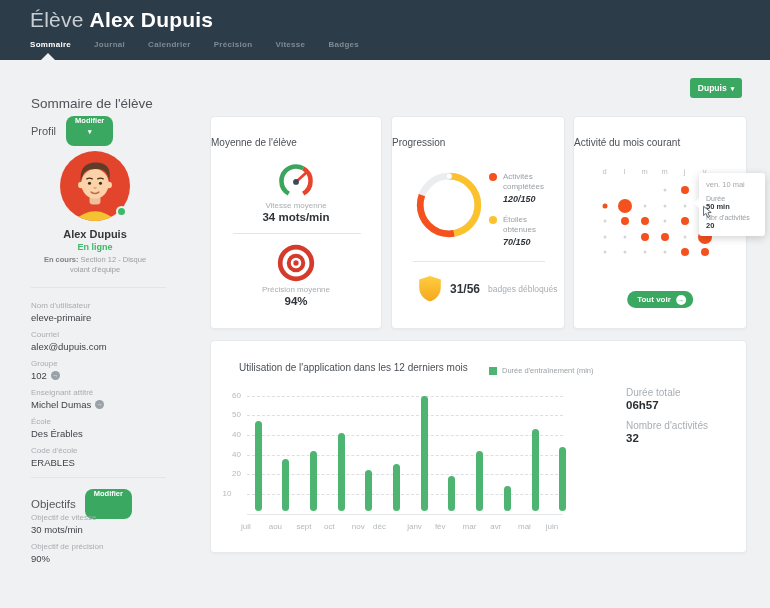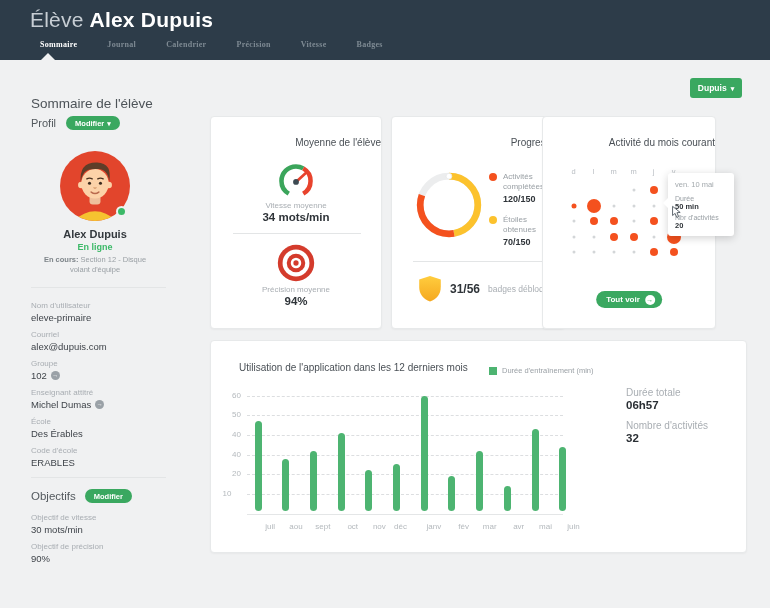--- a/index.html
+++ b/index.html
@@ -2,37 +2,37 @@
 <html style="--header-bg: #2d3c49; --accent-green: #3aa860; --bar-green: #4db471; --orange: #f4511e; --yellow: #fcc22d; --red: #d43b2c; --page-bg: #f0f1f2;"><head>
 <meta charset="utf-8">
 <style>
   html,body{margin:0;padding:0;background:#dfe1e2;}
   .app{position:relative;width:770px;height:608px;background:var(--page-bg,#f0f1f2);
        font-family:"Liberation Sans",sans-serif;overflow:hidden;}
   
   .hdr{position:absolute;left:0;top:0;width:770px;height:60px;background:var(--header-bg,#2d3c49);}
   .hdr-title{position:absolute;left:30px;top:8px;font-size:21px;color:#c7ced4;letter-spacing:.2px;}
   .hdr-title b{color:#fff;font-weight:bold;}
-  .tabs{position:absolute;left:40px;top:40px;display:flex;gap:30px;font-family:Liberation Serif, serif;}
+  .tabs{position:absolute;left:30px;top:40px;display:flex;gap:23px;}
   .tab{font-size:8px;font-weight:bold;color:#7e8a93;cursor:pointer;letter-spacing:.3px;}
   .tab.active{color:#fff;}
   .tab-caret{position:absolute;left:41px;top:53px;width:0;height:0;
              border-left:7px solid transparent;border-right:7px solid transparent;
              border-bottom:7px solid #f0f1f2;}
   
   .page-title{position:absolute;left:31px;top:96px;font-size:13.5px;color:#4d5358;}
   .btn{border:none;cursor:pointer;color:#fff;background:var(--accent-green,#3aa860);
        font-family:"Liberation Sans",sans-serif;font-weight:bold;}
   .actions-btn{position:absolute;left:690px;top:78px;width:52px;height:20px;border-radius:3px;
        font-size:8.5px;display:flex;align-items:center;justify-content:center;gap:4px;}
   .chev{font-size:7px;line-height:1;}
   
   .profil-row{position:absolute;left:31px;top:116px;display:flex;align-items:center;gap:10px;}
   .profil-label{font-size:11px;color:#53595e;}
-  .pill{height:14px;border-radius:8px;padding:0 9px;font-size:7.5px;display:flex;align-items:center;gap:3px;}
+  .pill{height:30px;border-radius:8px;padding:0 9px;font-size:7.5px;display:flex;align-items:center;gap:3px;flex-direction:column;}
   .avatar-wrap{position:absolute;left:60px;top:151px;width:70px;height:70px;}
   .status-dot{position:absolute;right:3px;bottom:4px;width:11px;height:11px;border-radius:50%;
               background:#3cb968;border:2px solid #f0f1f2;box-sizing:border-box;}
   .p-name{position:absolute;left:15px;top:228px;width:160px;text-align:center;
           font-size:11px;font-weight:bold;color:#33383d;}
   .p-status{position:absolute;left:15px;top:242px;width:160px;text-align:center;
             font-size:9px;color:#3cb968;font-weight:bold;}
   .p-current{position:absolute;left:33px;top:255px;width:124px;text-align:center;
              font-size:7.5px;line-height:9.5px;color:#9aa0a5;}
   .p-current b{color:#7d8489;}
@@ -40,36 +40,36 @@
   .fields{position:absolute;left:31px;width:150px;}
   .field{margin-bottom:5px;}
   .f-label{font-size:8px;line-height:11px;color:#a8adb2;}
   .f-value{font-size:9.5px;line-height:13px;color:#3f444a;display:flex;align-items:center;gap:4px;}
   .field-icon{width:9px;height:9px;border-radius:50%;background:#9aa1a7;color:#fff;font-size:6px;
               display:inline-flex;align-items:center;justify-content:center;cursor:pointer;}
   .objectifs-row{position:absolute;left:31px;top:489px;display:flex;align-items:center;gap:9px;}
   
   .card{position:absolute;background:#fff;border:1px solid #e7e9ea;border-radius:4px;
         box-shadow:0 1px 2px rgba(0,0,0,.04);box-sizing:border-box;}
-  .card-title{position:absolute;left:0;top:20px;width:100%;text-align:right;
+  .card-title{position:absolute;left:0;top:20px;width:100%;text-align:left;
               font-size:10px;color:#4a5056;}
   .c-avg{left:210px;top:116px;width:172px;height:213px;}
   .c-prog{left:391px;top:116px;width:174px;height:213px;}
-  .c-act{left:542px;top:116px;width:174px;height:213px;overflow:visible;}
+  .c-act{left:573px;top:116px;width:174px;height:213px;overflow:visible;}
   .c-usage{left:210px;top:340px;width:537px;height:213px;}
   .metric-label{position:absolute;width:100%;text-align:center;font-size:8px;color:#a9aeb3;}
   .metric-value{position:absolute;width:100%;text-align:center;font-size:11.5px;font-weight:bold;color:#2f3439;}
   .icon-c{position:absolute;left:50%;transform:translateX(-50%);}
   
   .donut{position:absolute;left:21px;top:52px;}
   .leg{position:absolute;left:97px;top:55px;}
   .leg-entry{display:flex;gap:6px;margin-bottom:11px;}
   .leg-dot{width:8px;height:8px;border-radius:50%;margin-top:1px;flex:none;}
   .leg-label{font-size:8px;line-height:9.5px;color:#9aa0a5;width:52px;}
-  .leg-value{font-size:9px;font-weight:bold;color:#2f3439;margin-top:3px;}
+  .leg-value{font-size:9px;font-weight:bold;color:#2f3439;margin-top:3px;font-style:italic;}
   .badges-row{position:absolute;left:26px;top:158px;display:flex;align-items:center;gap:8px;}
   .badges-value{font-size:12px;font-weight:bold;color:#2f3439;}
   .badges-label{font-size:8.5px;color:#a9aeb3;}
   
   .day-h{position:absolute;width:14px;text-align:center;font-size:7.5px;color:#b9bec3;top:50px;}
   .dot{position:absolute;border-radius:50%;transform:translate(-50%,-50%);cursor:pointer;}
   .dot.g{width:3px;height:3px;background:#d3d6d8;}
   .dot.s{width:5px;height:5px;background:var(--orange,#f4511e);}
   .dot.m{width:8px;height:8px;background:var(--orange,#f4511e);}
   .dot.l{width:11px;height:11px;background:var(--orange,#f4511e);}
@@ -89,21 +89,21 @@
            font-size:7px;display:flex;align-items:center;justify-content:center;}
   
   .u-title{position:absolute;left:28px;top:21px;font-size:10px;color:#4a5056;}
   .u-legend{position:absolute;left:278px;top:25px;display:flex;align-items:center;gap:5px;}
   .u-legend-sq{width:8px;height:8px;background:var(--bar-green,#4db471);flex:none;}
   .u-legend-t{font-size:7.5px;color:#9ba1a6;}
   .gridline{position:absolute;left:36px;width:316px;border-top:1px dashed #dcdee0;}
   .axisline{position:absolute;left:36px;width:316px;border-top:1px solid #e4e6e7;}
   .ytick{position:absolute;left:2px;width:28px;text-align:right;font-size:8px;color:#b4b9bd;}
   .bar{position:absolute;width:7px;border-radius:4px;}
-  .xlab{position:absolute;width:34px;text-align:right;font-size:8px;color:#b4b9bd;top:181px;}
+  .xlab{position:absolute;width:34px;text-align:left;font-size:8px;color:#b4b9bd;top:181px;}
   .stats{position:absolute;left:415px;top:46px;}
   .stat{margin-bottom:7px;}
   .stat-l{font-size:10px;color:#a9aeb3;line-height:11px;}
   .stat-v{font-size:11.5px;font-weight:bold;color:#2a2f34;line-height:15px;}
 </style>
 </head>
 <body>
 
 <div class="app">
 

